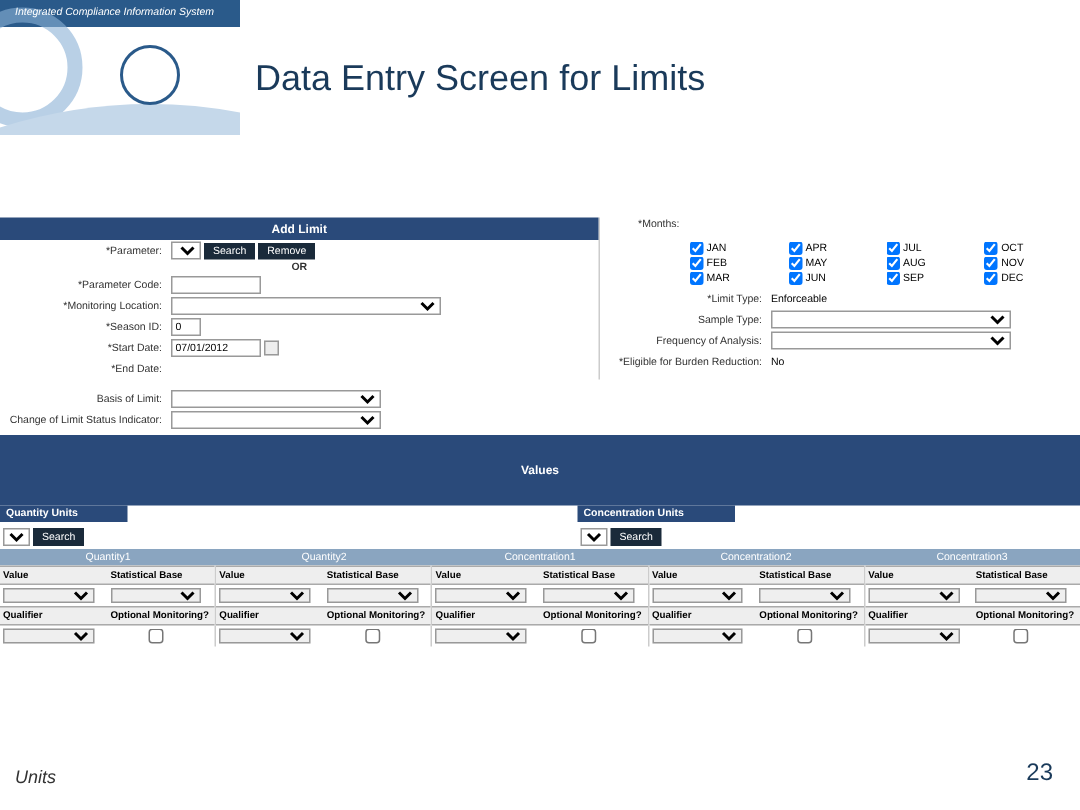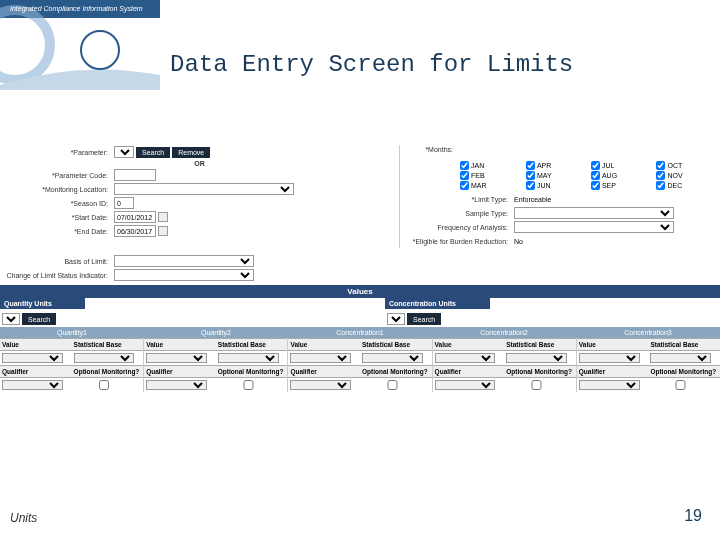--- a/index.html
+++ b/index.html
@@ -1,39 +1,39 @@
 <!DOCTYPE html>
 <html><head>
 <meta charset="utf-8">
 <style>
   * { box-sizing: border-box; margin: 0; padding: 0; }
   body { font-family: Arial, sans-serif; width: 720px; height: 540px; background: #fff; position: relative; overflow: hidden; }
   .header-bg { position: absolute; top: 0; left: 0; width: 160px; height: 90px; }
   .header-text { position: absolute; top: 5px; left: 10px; font-size: 7px; color: #fff; font-style: italic; }
   .seal { position: absolute; top: 30px; left: 80px; width: 40px; height: 40px; border: 2px solid #2a5a8a; border-radius: 50%; }
-  .title { position: absolute; top: 51px; left: 170px; font-size: 24px; color: #1a3a5a; font-family: Liberation Mono, monospace; }
+  .title { position: absolute; top: 39px; left: 170px; font-size: 24px; color: #1a3a5a; font-family: Liberation Sans, sans-serif; }
   .form-area { position: absolute; top: 145px; left: 0; width: 720px; font-size: 7px; }
   .section-header { background: #2a4a7a; color: #fff; text-align: center; font-weight: bold; padding: 3px; font-size: 8px; }
   .two-col { display: flex; }
   .col-left { width: 400px; border-right: 1px solid #ccc; }
   .col-right { flex: 1; }
   .form-row { display: flex; align-items: center; padding: 1px 4px; min-height: 14px; }
   .form-label { width: 110px; text-align: right; padding-right: 6px; font-size: 7px; color: #333; }
   .form-control { flex: 1; display: flex; align-items: center; gap: 2px; }
   .btn-dark { background: #1a2a3a; color: #fff; border: none; padding: 2px 6px; font-size: 7px; cursor: pointer; }
   .or-text { text-align: center; font-weight: bold; font-size: 7px; color: #333; padding: 1px; }
   input[type="text"].inp { border: 1px solid #999; height: 12px; font-size: 7px; padding: 0 2px; }
   .inp-xs { width: 20px; }
-  .inp-sm { width: 42px; }
+  .inp-sm { width: 60px; }
   select.sel { border: 1px solid #999; height: 12px; font-size: 7px; width: 180px; background: #fff; }
   .cal-icon { width: 10px; height: 10px; background: #eee; border: 1px solid #999; display: inline-block; }
   .months-grid { display: grid; grid-template-columns: repeat(4, auto); gap: 1px 6px; padding: 2px 4px 2px 60px; }
   .month-item { display: flex; align-items: center; gap: 2px; font-size: 7px; }
   .month-item input { width: 9px; height: 9px; }
-  .values-header { background: #2a4a7a; color: #fff; text-align: center; font-weight: bold; padding: 2px; font-size: 8px; margin-top: 3px; }
+  .values-header { background: #2a4a7a; color: #fff; text-align: center; font-weight: bold; padding: 19px; font-size: 8px; margin-top: 3px; }
   .units-row { display: flex; }
   .units-block { display: flex; flex-direction: column; gap: 2px; }
   .units-label { background: #2a4a7a; color: #fff; font-weight: bold; padding: 2px 4px; font-size: 7px; width: 85px; }
   .units-ctrl { display: flex; gap: 2px; padding: 2px; }
   .spacer-units { flex: 0 0 300px; }
   .qc-header-row { display: flex; background: #8aa5c0; color: #fff; font-size: 7px; }
   .qc-header-row > div { text-align: center; padding: 2px; }
   .qc-q { flex: 1; }
   .qc-table { display: flex; font-size: 7px; }
   .qc-col { flex: 1; border-right: 1px solid #ccc; }
@@ -55,20 +55,21 @@
   <circle cx="15" cy="45" r="35" fill="none" stroke="#8ab0d5" stroke-width="10" opacity="0.6"></circle>
   <path d="M0,85 Q80,60 160,75 L160,90 L0,90 Z" fill="#c5d8ea"></path>
 </svg>
 <div class="header-text">Integrated Compliance Information System</div>
 <div class="seal"></div>
 <div class="title">Data Entry Screen for Limits</div>
 
 <div class="form-area">
   <div class="two-col">
     <div class="col-left">
+      <div class="section-header">Add Limit</div>
       <div class="form-row">
         <div class="form-label">*Parameter:</div>
         <div class="form-control">
           <select class="sel" style="width:20px"></select>
           <button class="btn-dark">Search</button>
           <button class="btn-dark">Remove</button>
         </div>
       </div>
       <div class="or-text">OR</div>
       <div class="form-row">
@@ -91,24 +92,20 @@
       </div>
       <div class="form-row">
         <div class="form-label">*Start Date:</div>
         <div class="form-control">
           <input type="text" class="inp inp-sm" value="07/01/2012" style="">
           <span class="cal-icon"></span>
         </div>
       </div>
       <div class="form-row">
         <div class="form-label">*End Date:</div>
-        <div class="form-control">
-          <input type="text" class="inp inp-sm" value="06/30/2017" style="">
-          <span class="cal-icon"></span>
-        </div>
       </div>
     </div>
     <div class="col-right">
       <div class="form-row" style="align-items:flex-start">
         <div class="form-label" style="width:55px">*Months:</div>
       </div>
       <div class="months-grid" id="months-grid">
           <div class="month-item">
             <input type="checkbox" class="chk" checked="" style="">
             <span>JAN</span>
@@ -347,13 +344,13 @@
       <div class="qc-col">
         <div class="qc-pair">
           <div class="qc-td"><select></select></div>
           <div class="qc-td"><input type="checkbox" class="chk" style=""></div>
         </div>
       </div>
     </div>
 </div>
 
 <div class="footer-label">Units</div>
-<div class="footer-page">19</div>
+<div class="footer-page">23</div>
 
 </body></html>

